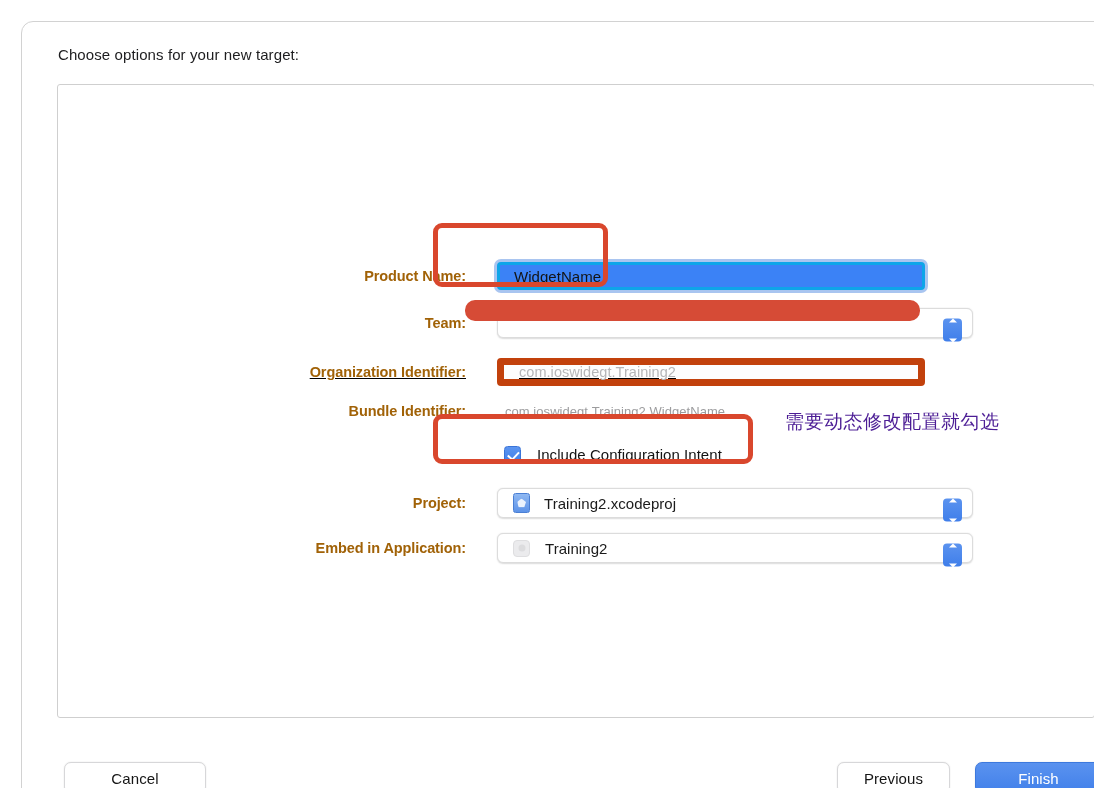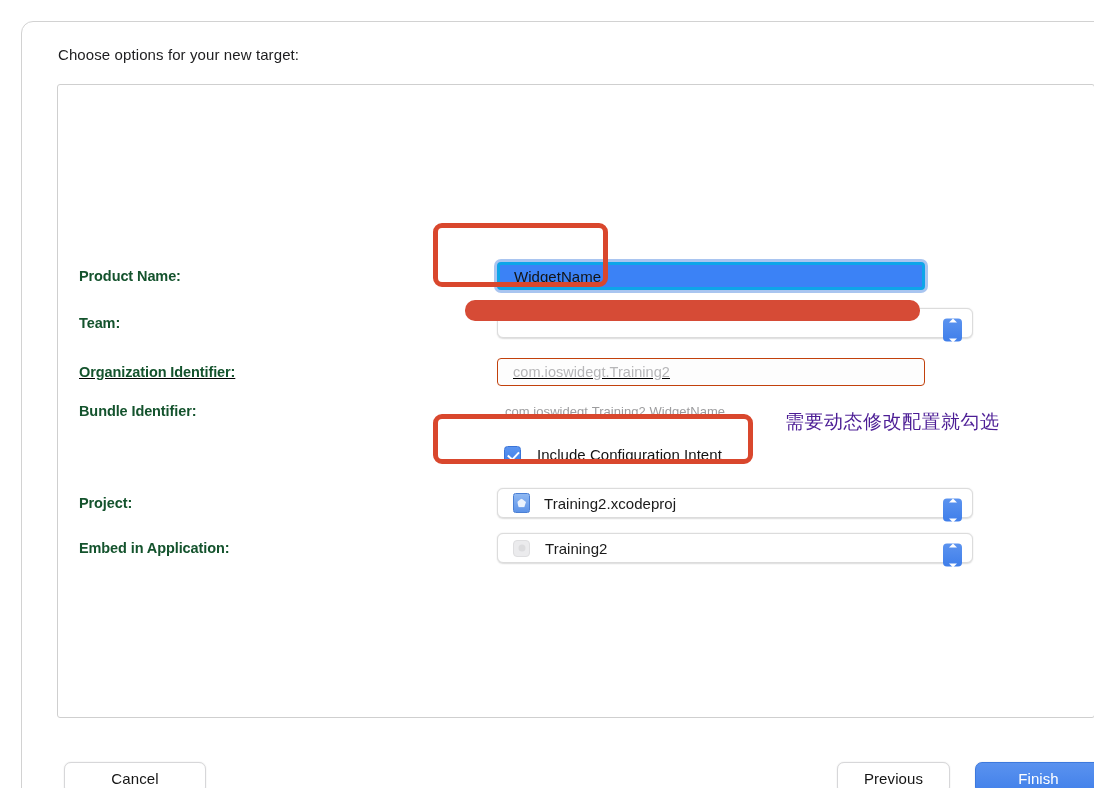--- a/index.html
+++ b/index.html
@@ -58,25 +58,25 @@
     position: absolute;
     display: flex;
     align-items: center;
     left: 0;
     width: 100%;
     height: 28px;
   }
 
   .row-label {
     width: 397px;
-    text-align: left;
+    text-align: right;
     padding-right: 10px;
     font-size: 14.5px;
     font-weight: 600;
-    color: #14532d;
+    color: #a16207;
     white-space: nowrap;
     letter-spacing: -0.1px;
   }
 
   .row-control {
     flex: 1;
     display: flex;
     align-items: center;
   }
 
@@ -98,21 +98,21 @@
     color: #141414;
     letter-spacing: 0.05px;
   }
 
   
   .textfield-plain {
     position: relative;
     width: 428px;
     height: 28px;
     background: #fdfdfd;
-    border: 1px solid #c2410c;
+    border: 7px solid #c2410c;
     border-radius: 4px;
     display: flex;
     align-items: center;
     padding: 0 8px;
   }
   .textfield-plain .ph {
     font-size: 14.5px;
     color: #b6b6b8;
     letter-spacing: 0.05px;
   }

